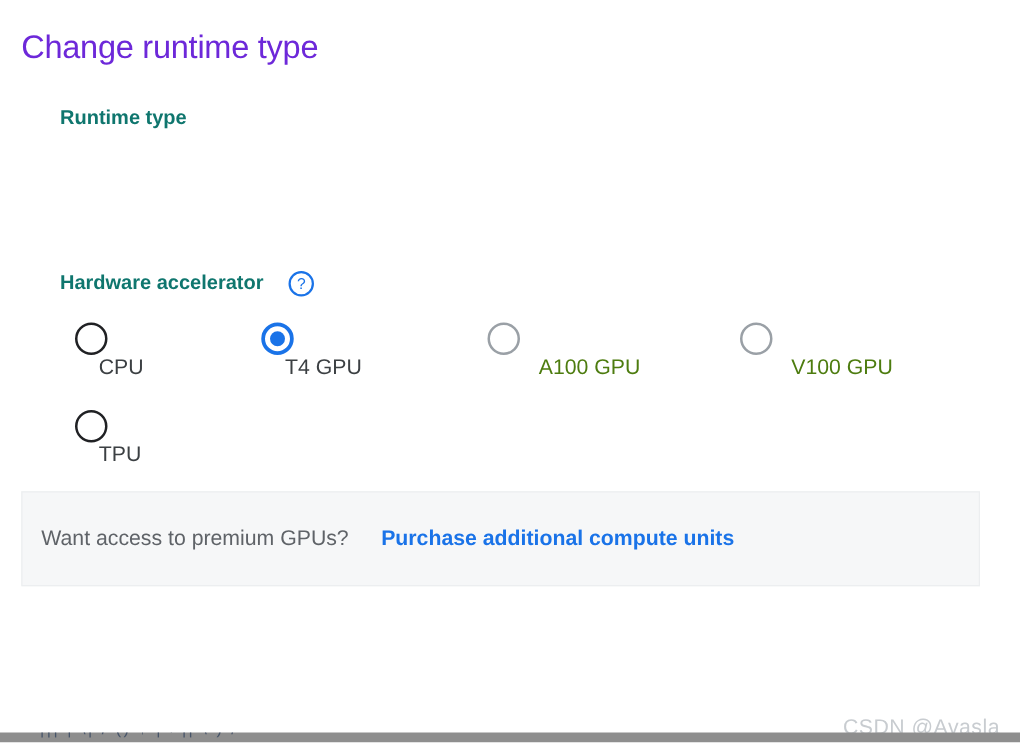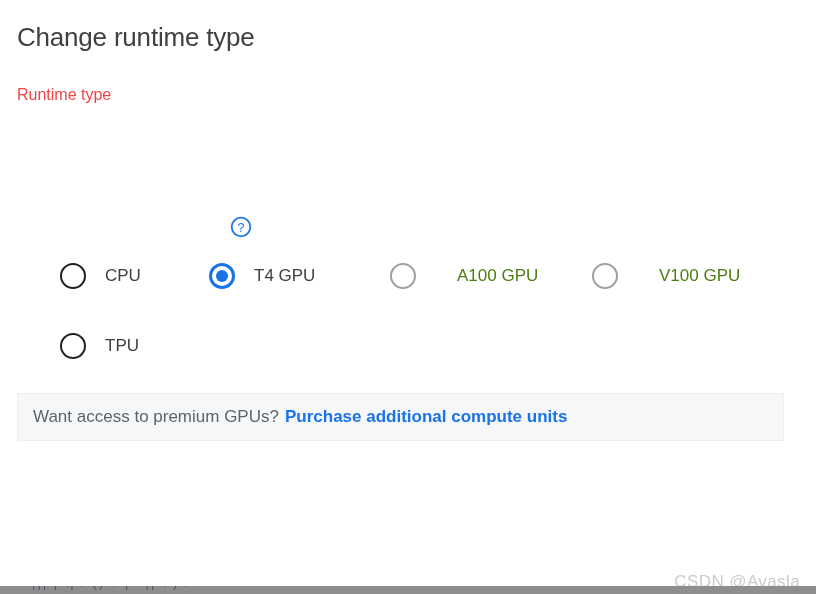--- a/index.html
+++ b/index.html
@@ -28,33 +28,34 @@
   }
 
   
   .dialog-title {
     position: absolute;
     left: 17px;
     top: 20px;
     font-size: 26px;
     font-weight: 400;
     letter-spacing: -0.2px;
-    color: #404040;
+    color: #6d28d9;
     line-height: 34px;
     white-space: nowrap;
   }
 
   
   .section-label {
     position: absolute;
     font-size: 16px;
-    font-weight: normal;
-    color: #ef4444;
+    font-weight: bold;
+    color: #0f766e;
     line-height: 20px;
     white-space: nowrap;
+    margin-left: 31px;
   }
   #runtime-type-label { left: 17px; top: 85px; }
   #hw-accel-label     { left: 17px; top: 217px; }
 
   
   .help-icon {
     position: absolute;
     left: 230px;
     top: 216px;
     width: 22px;
@@ -103,24 +104,25 @@
   .radio-row {
     position: absolute;
     left: 0;
   }
   #radio-row-1 { top: 258px; }
   #radio-row-2 { top: 328px; }
 
   .radio-option {
     position: absolute;
     display: flex;
-    align-items: center;
+    align-items: flex-start;
     height: 36px;
     cursor: pointer;
     user-select: none;
+    flex-direction: column;
   }
   .radio-option.disabled { cursor: default; }
 
   .radio-circle {
     position: relative;
     width: 26px;
     height: 26px;
     border-radius: 50%;
     box-sizing: border-box;
     border: 2.5px solid #202124;
@@ -151,35 +153,35 @@
     white-space: nowrap;
   }
   .radio-option.disabled .radio-label { color: #4d7c0f; margin-left: 41px; }
 
   
   .banner {
     position: absolute;
     left: 17px;
     top: 393px;
     width: 767px;
-    height: 48px;
+    height: 76px;
     box-sizing: border-box;
     background: #f6f7f8;
     border: 1px solid #eceef0;
     display: flex;
     align-items: center;
   }
   .banner-text {
     margin-left: 15px;
     font-size: 17px;
     color: #5f6368;
     white-space: nowrap;
   }
   .banner-link {
-    margin-left: 6px;
+    margin-left: 26px;
     font-size: 17px;
     font-weight: bold;
     color: #1a73e8;
     text-decoration: none;
     cursor: pointer;
     white-space: nowrap;
   }
 
   
   .actions {
@@ -238,20 +240,21 @@
 </head>
 <body>
 
 <div class="dialog">
 
   <div class="dialog-title">Change runtime type</div>
 
   <div class="section-label" id="runtime-type-label">Runtime type</div>
 
 
+  <div class="section-label" id="hw-accel-label">Hardware accelerator</div>
 
   <div class="help-icon">
     <svg width="22" height="22" viewBox="0 0 22 22" xmlns="http://www.w3.org/2000/svg">
       <circle cx="11" cy="11" r="9.3" fill="none" stroke="#1a73e8" stroke-width="1.8"></circle>
       <text x="11" y="15.6" text-anchor="middle" font-family="Liberation Sans, sans-serif" font-size="12.5" fill="#1a73e8">?</text>
     </svg>
   </div>
 
   <div class="radio-row" id="radio-row-1">
 

